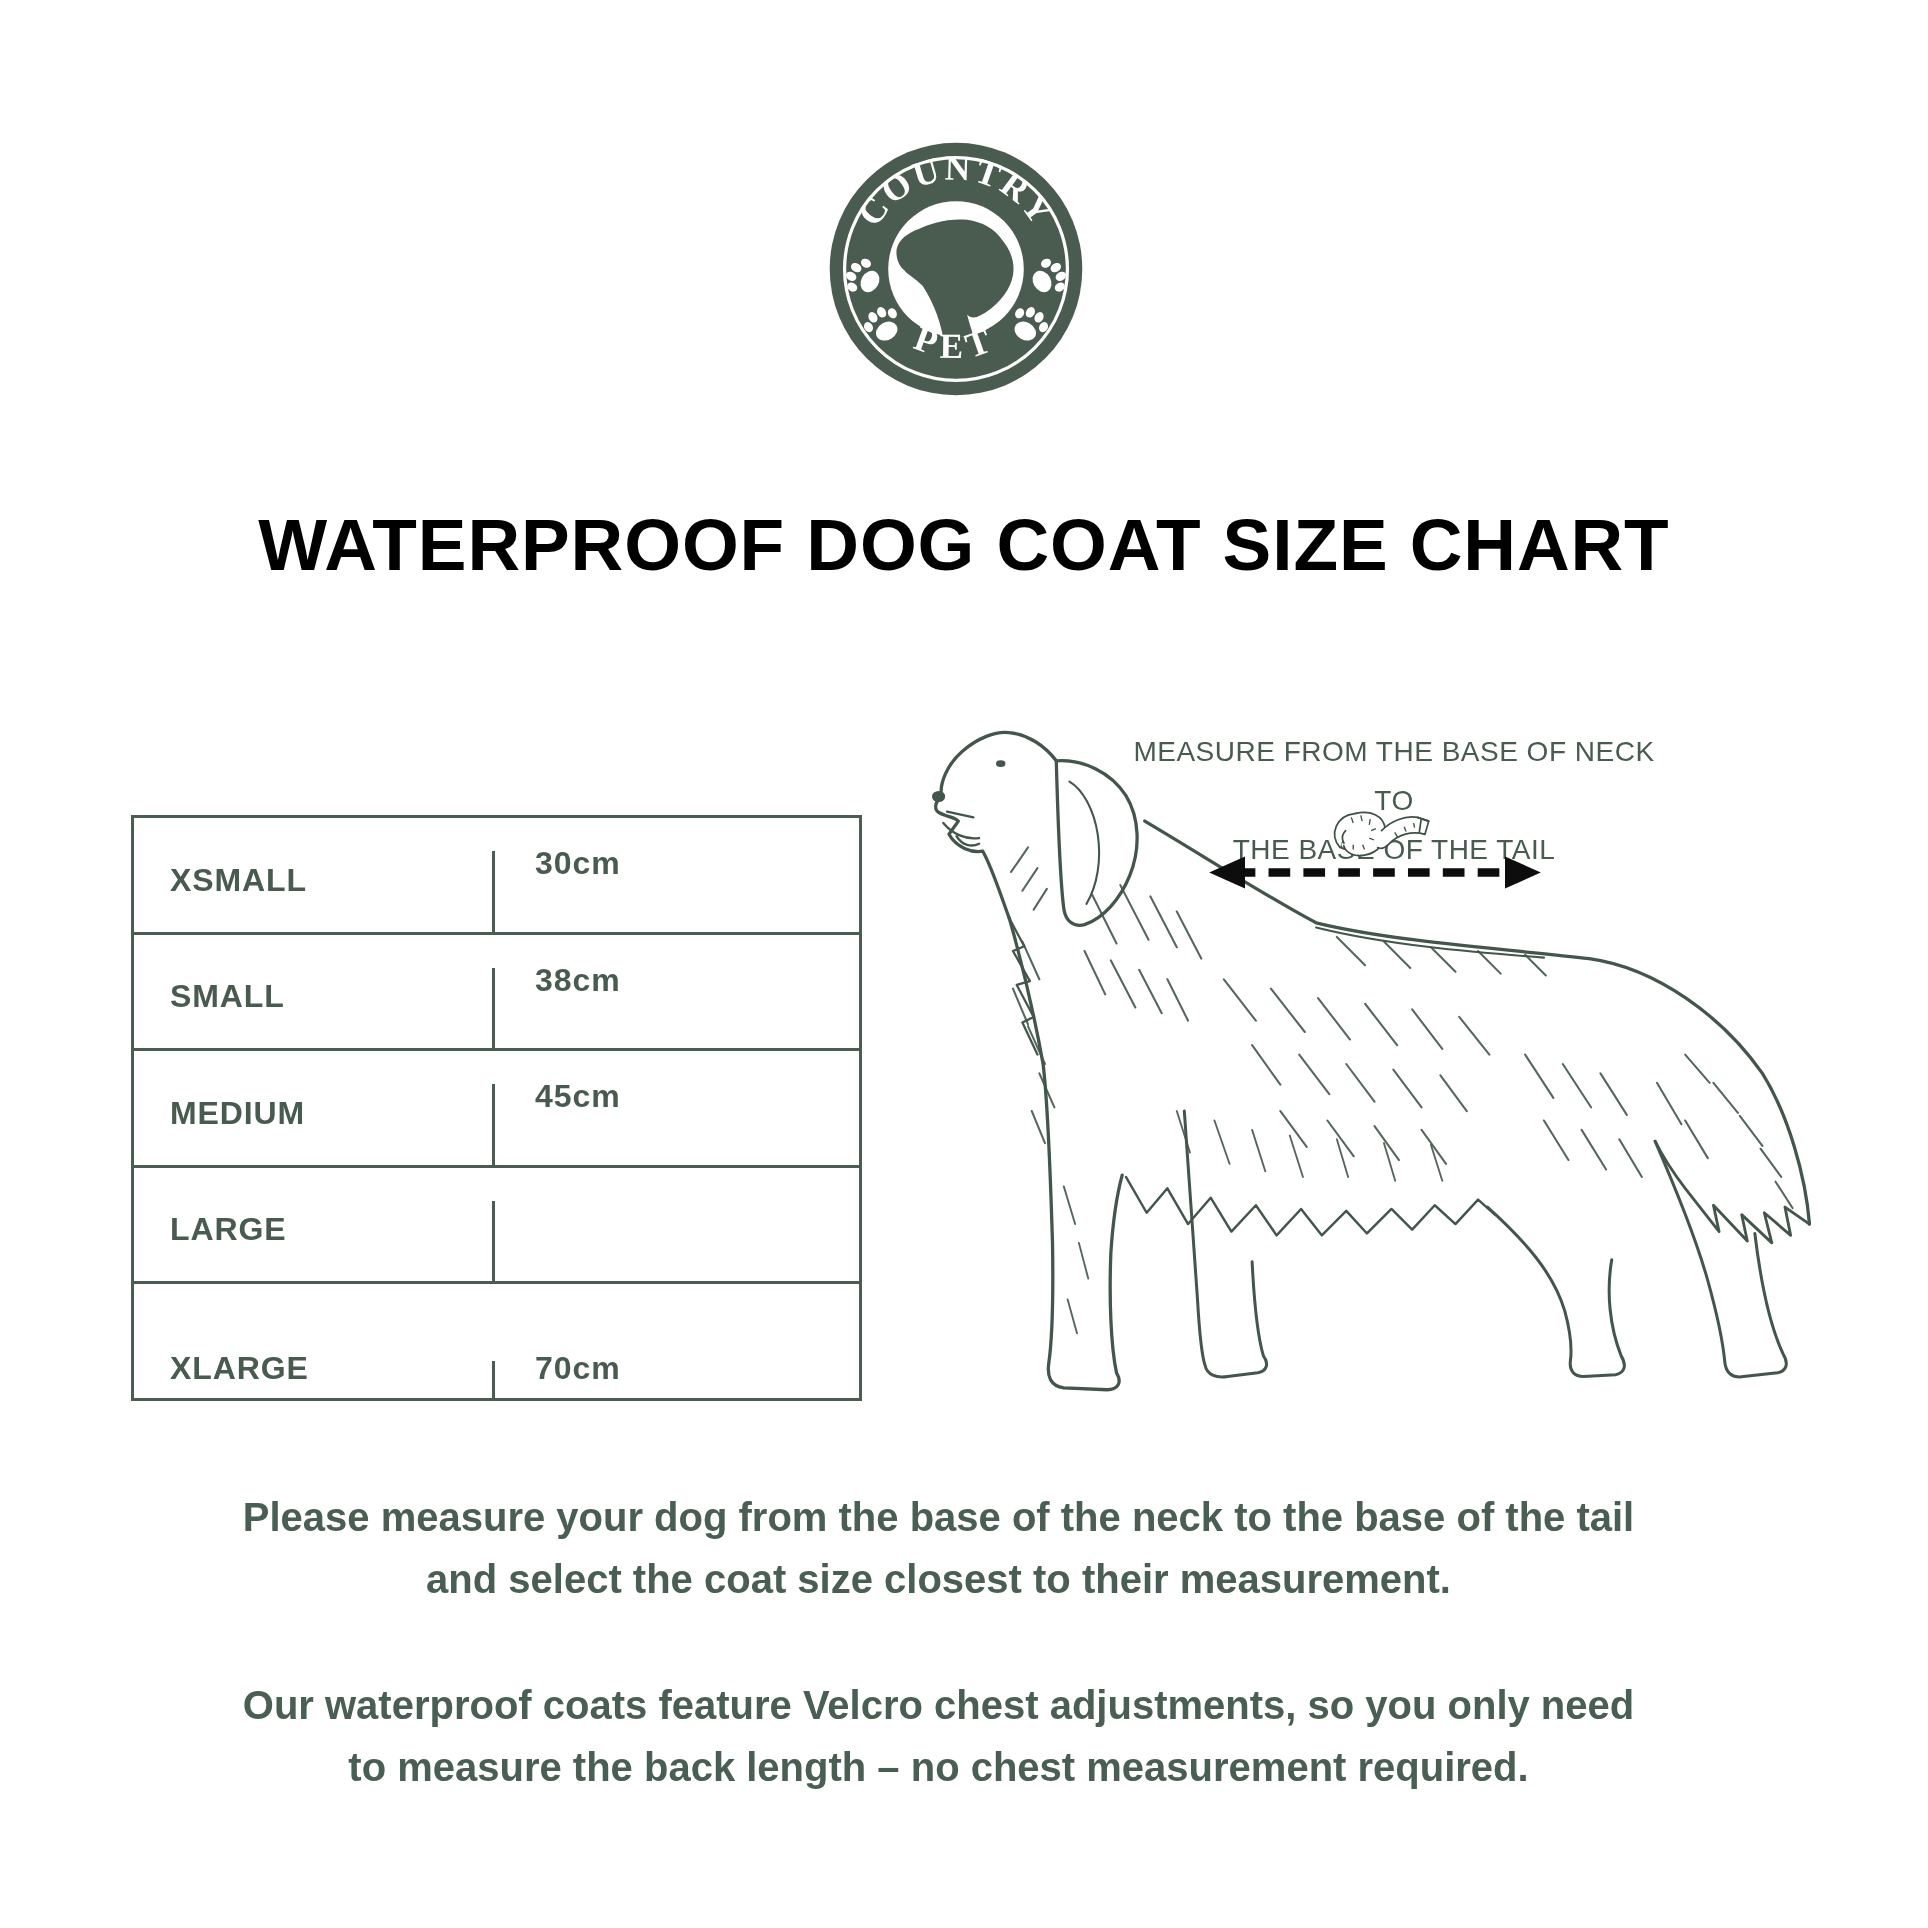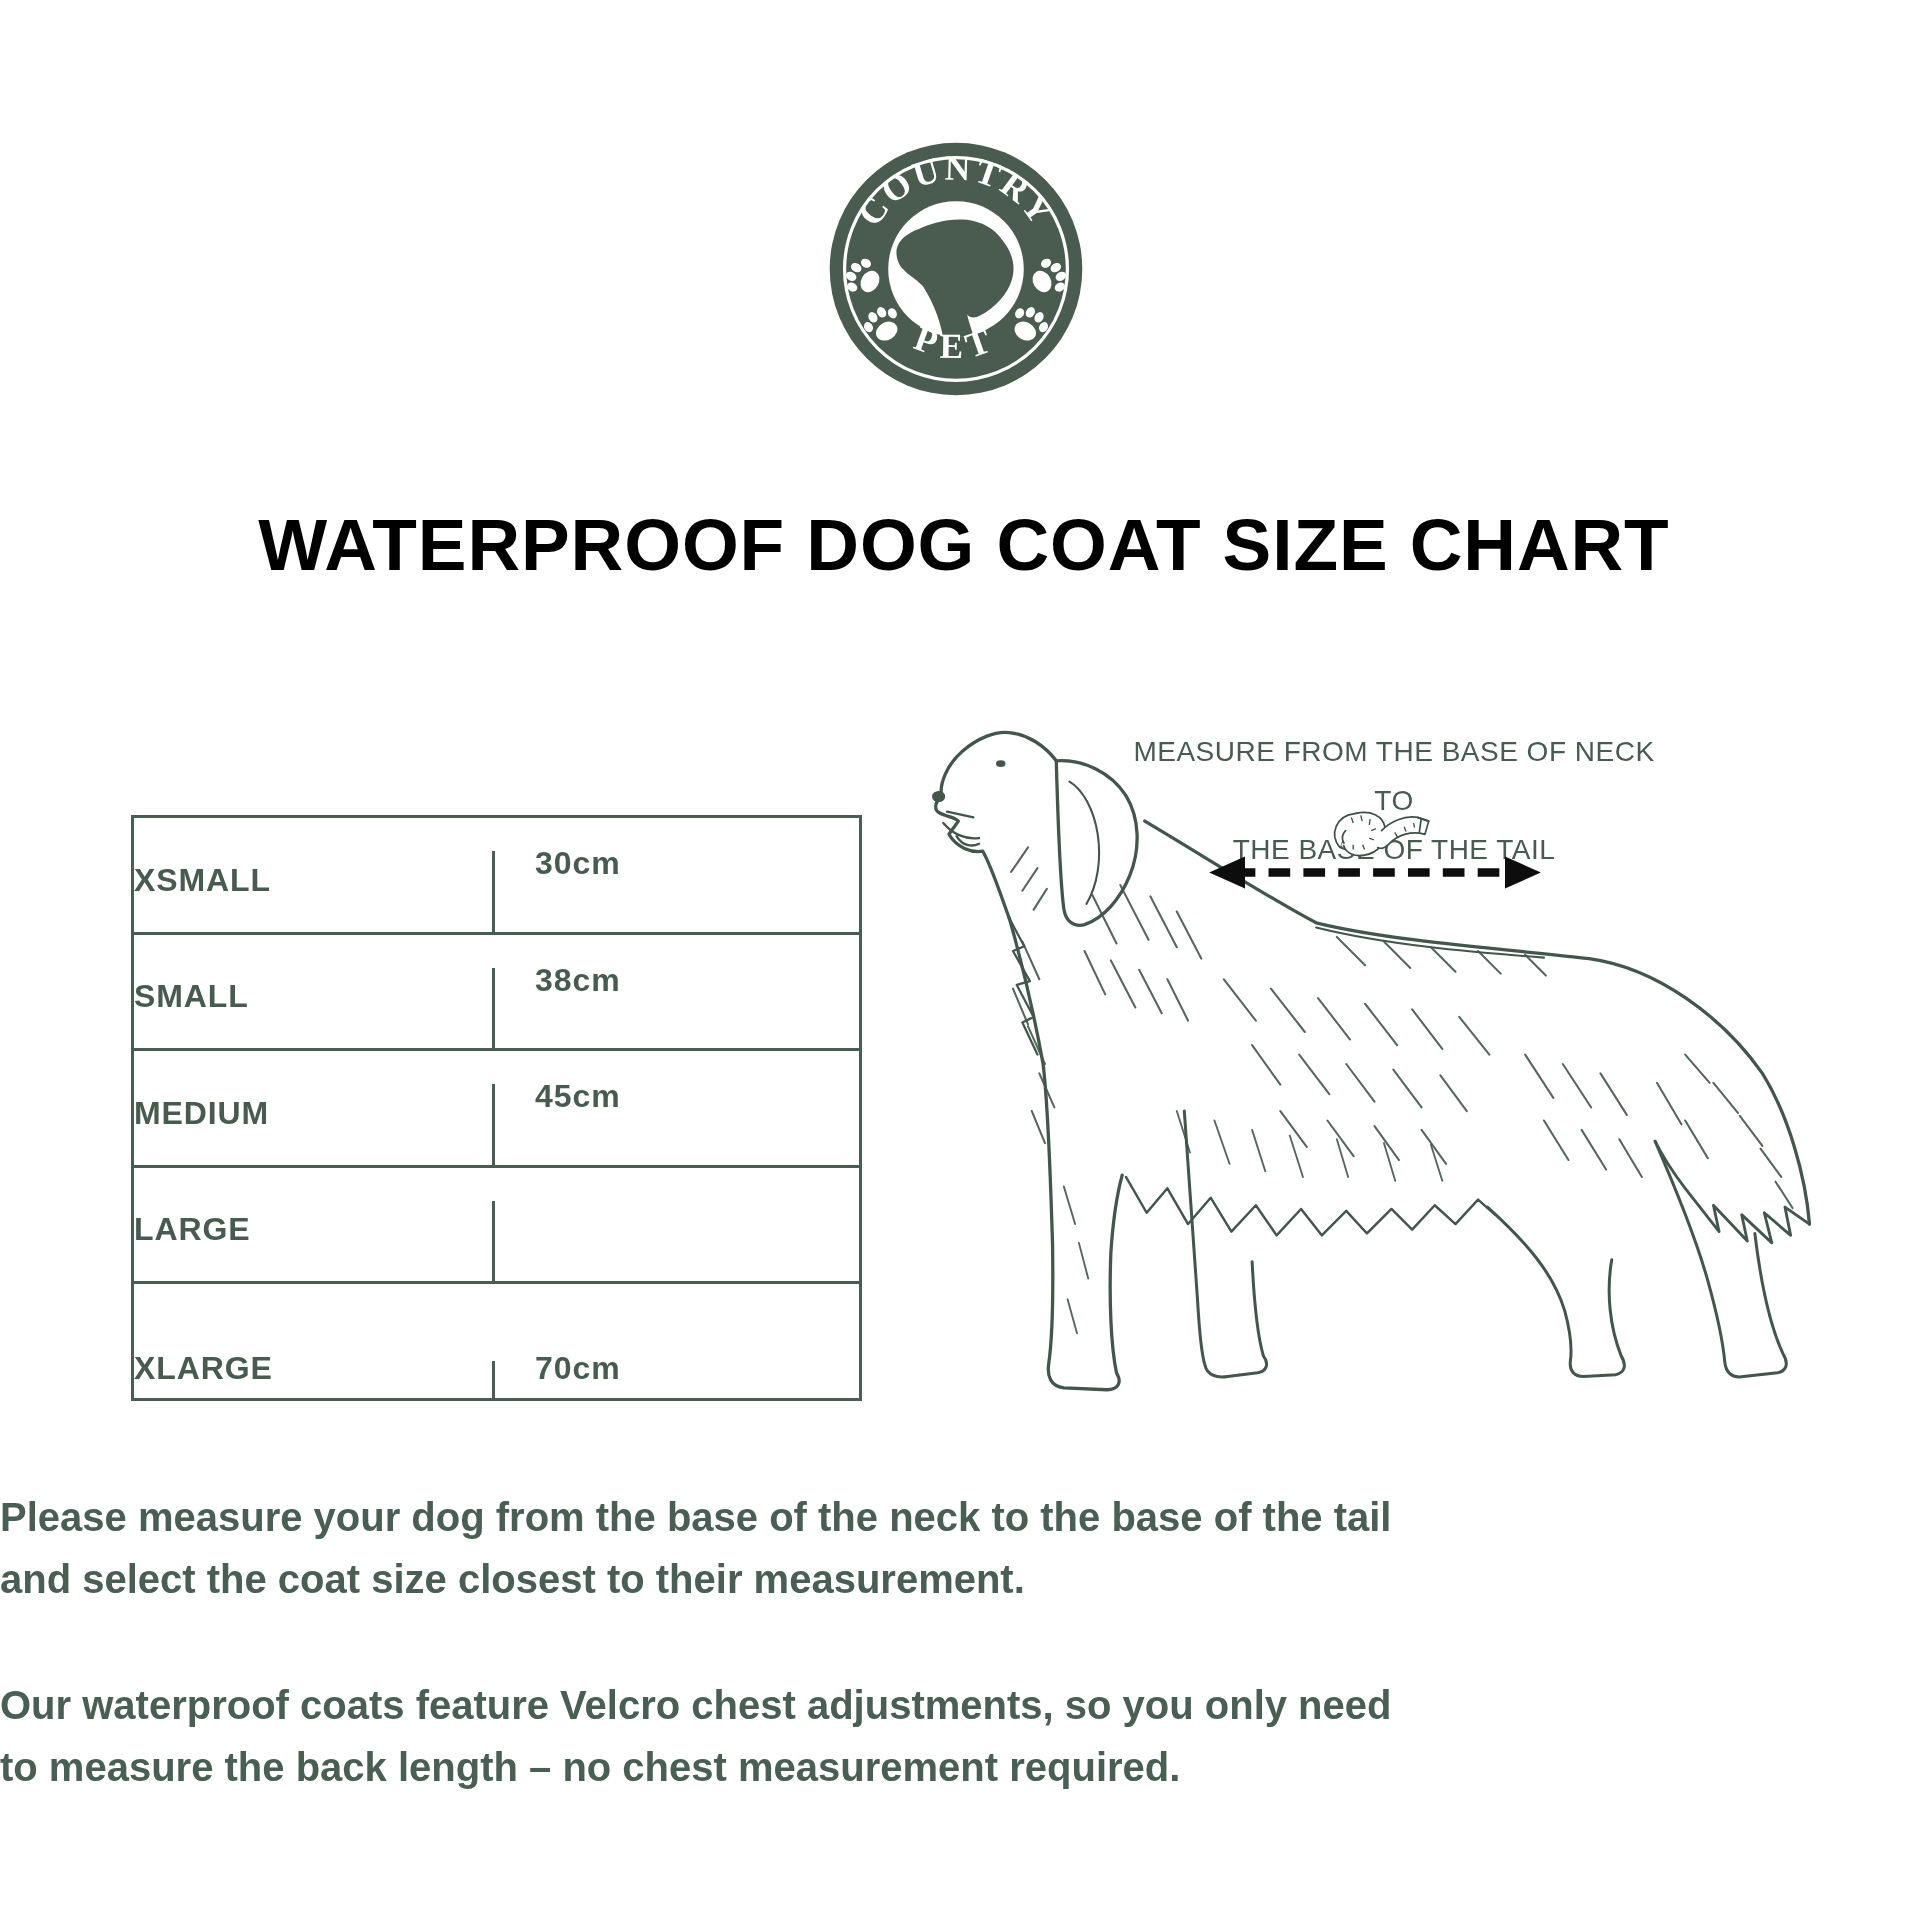--- a/index.html
+++ b/index.html
@@ -21,34 +21,34 @@
     border:3.8px solid #4a5d52;box-sizing:border-box;
     display:flex;flex-direction:column;
   }
   .t-row{flex:1;display:flex;border-bottom:3.8px solid #4a5d52;}
   .t-row:last-child{border-bottom:none;align-items:flex-end;}
   .t-cell{
     display:flex;align-items:center;box-sizing:border-box;
     color:#485b4f;font-size:32px;font-weight:bold;letter-spacing:0.9px;
   }
   .t-cell span{position:relative;top:-11.3px;}
-  .t-size{width:49.8%;border-right:3.8px solid #4a5d52;margin-top:33px;}
+  .t-size{width:49.8%;border-right:3.8px solid #4a5d52;padding-left:36px;margin-top:33px;}
   .t-len{width:50.2%;padding-left:40px;}
   
   .note{
     position:absolute;left:1116px;top:727px;width:556px;text-align:center;
     color:#485b4f;font-size:28px;font-weight:normal;line-height:49px;letter-spacing:0.5px;
   }
   
   .dog-svg{position:absolute;left:932px;top:725px;width:885px;height:678px;}
   .arrow-svg{position:absolute;left:1196px;top:846px;width:358px;height:53px;}
   .tape-svg{position:absolute;left:1323px;top:806px;width:118px;height:68px;}
   
   .para{
-    position:absolute;left:0;width:1877px;
+    position:absolute;left:0;width:1877px;text-align:center;
     color:#4a5f53;font-size:40px;font-weight:bold;line-height:62px;
   }
   .para div{white-space:nowrap;}
   .para-1{top:1486px;}
   .para-2{top:1674px;}
   .sketch{stroke:#42564b;fill:none;stroke-linecap:round;stroke-linejoin:round;}
 </style>
 </head>
 <body>
 

